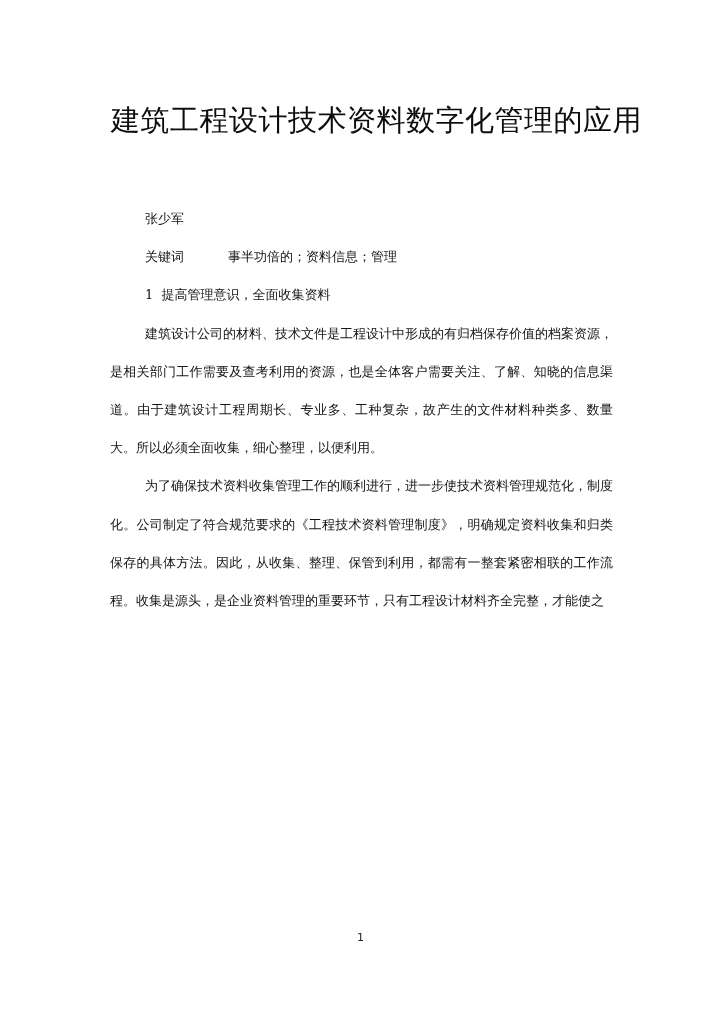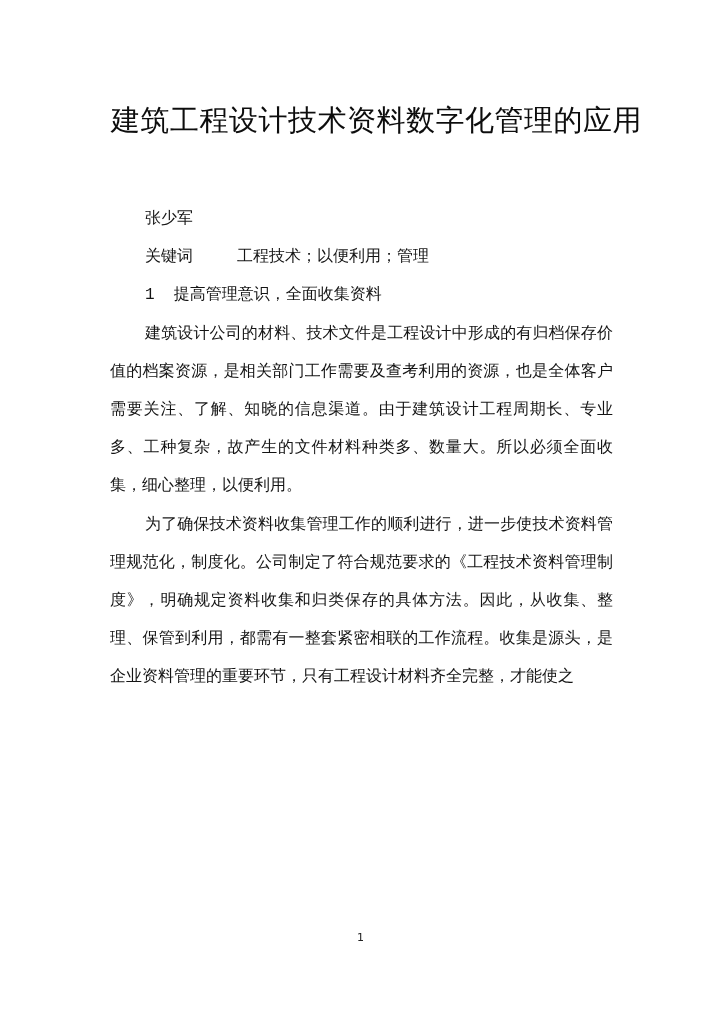--- a/index.html
+++ b/index.html
@@ -37,26 +37,25 @@
       margin: 16px;
     }
     .body {
       position: absolute;
       left: 110px;
       top: 200px;
       width: 503px;
     }
     .p {
       margin: 0;
-      font-size: 16px;
+      font-size: 13px;
       line-height: 38.2px;
       text-align: justify;
       text-justify: inter-character;
       color: #141414;
-      font-family: Liberation Mono, monospace;
     }
     .indent {
       text-indent: 35px;
     }
     .gap {
       display: inline-block;
       width: 12px;
     }
     .gap-wide {
       display: inline-block;
@@ -80,21 +79,21 @@
 <div class="page">
 
   <h1 class="title">建筑工程设计技术资料数字化管理的应用</h1>
 
   <div class="body">
 
     <p class="p indent">张少军</p>
 
 
 
-    <p class="p indent"><span>关键词</span><span class="gap-wide"></span><span>工程技术；以便利用；管理</span></p>
+    <p class="p indent"><span>关键词</span><span class="gap-wide"></span><span>事半功倍的；资料信息；管理</span></p>
 
     <p class="p indent" style="white-space: pre;">1  提高管理意识，全面收集资料</p>
 
     <p class="p indent">建筑设计公司的材料、技术文件是工程设计中形成的有归档保存价值的档案资源，是相关部门工作需要及查考利用的资源，也是全体客户需要关注、了解、知晓的信息渠道。由于建筑设计工程周期长、专业多、工种复杂，故产生的文件材料种类多、数量大。所以必须全面收集，细心整理，以便利用。</p>
 
     <p class="p indent">为了确保技术资料收集管理工作的顺利进行，进一步使技术资料管理规范化，制度化。公司制定了符合规范要求的《工程技术资料管理制度》，明确规定资料收集和归类保存的具体方法。因此，从收集、整理、保管到利用，都需有一整套紧密相联的工作流程。收集是源头，是企业资料管理的重要环节，只有工程设计材料齐全完整，才能使之</p>
 
   </div>
 
   <div class="page-number">1</div>

